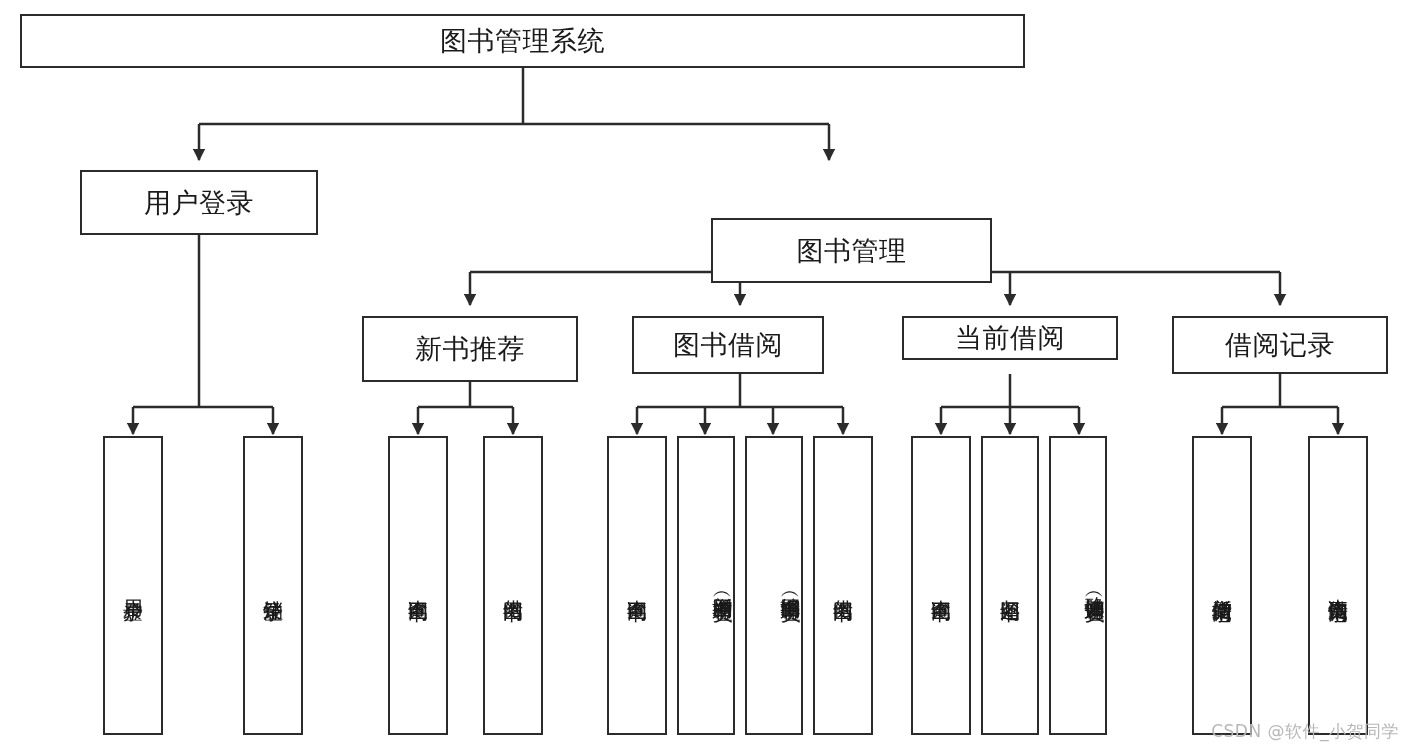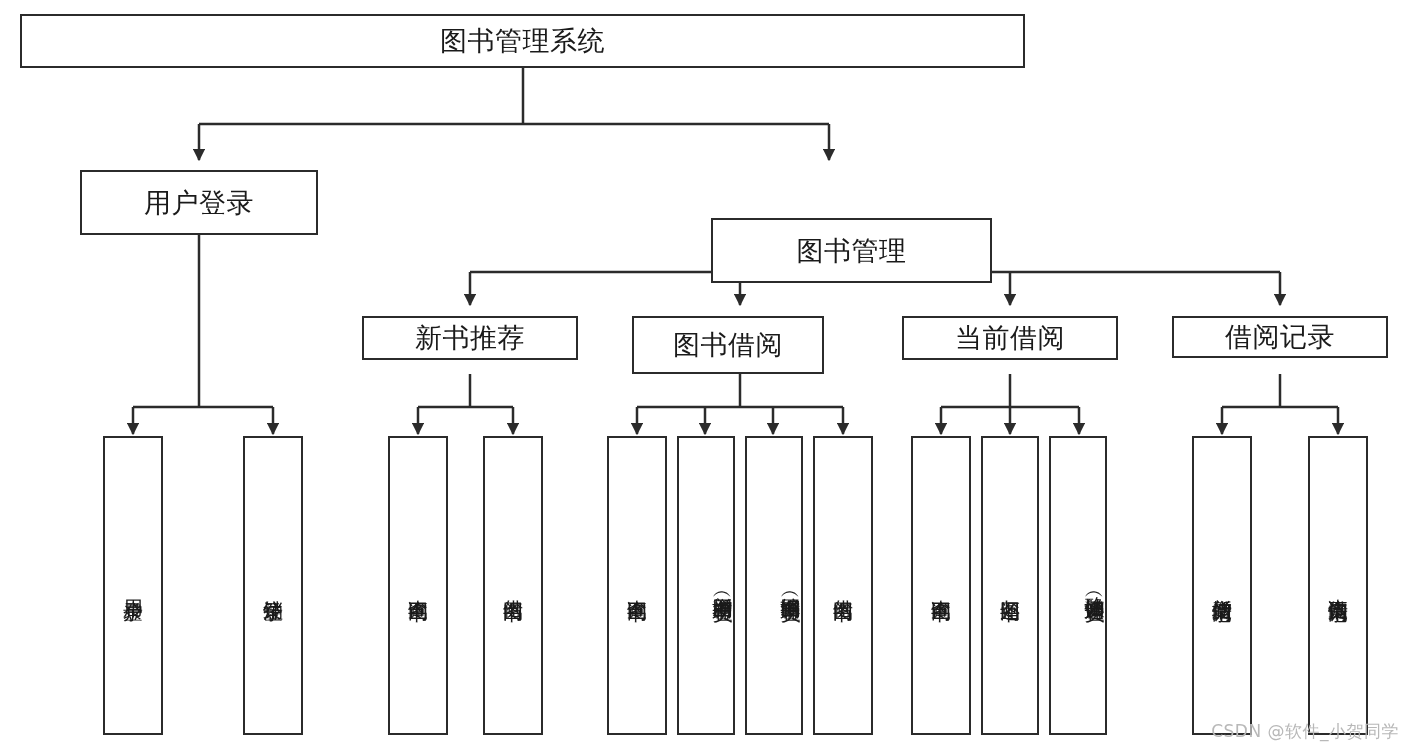--- a/index.html
+++ b/index.html
@@ -125,30 +125,30 @@
     <span class="node-label">图书管理系统</span>
   </div>
 
   <div class="node h" style="left:80px; top:170px; width:238px; height:65px;">
     <span class="node-label">用户登录</span>
   </div>
   <div class="node h" style="left:711px; top:170px; width:281px; height:65px;margin-top:48px;">
     <span class="node-label">图书管理</span>
   </div>
 
-  <div class="node h" style="left:362px; top:316px; width:216px; height:44px;">
+  <div class="node h" style="left:362px; top:316px; width:216px; height:66px;">
     <span class="node-label">新书推荐</span>
   </div>
   <div class="node h" style="left:632px; top:316px; width:192px; height:58px;">
     <span class="node-label">图书借阅</span>
   </div>
   <div class="node h" style="left:902px; top:316px; width:216px; height:44px;">
     <span class="node-label">当前借阅</span>
   </div>
-  <div class="node h" style="left:1172px; top:316px; width:216px; height:42px;">
+  <div class="node h" style="left:1172px; top:316px; width:216px; height:58px;">
     <span class="node-label">借阅记录</span>
   </div>
 
   <div class="node v" style="left:103px; top:436px; width:60px; height:299px;">
     <span class="node-label">用户登录</span>
   </div>
   <div class="node v" style="left:243px; top:436px; width:60px; height:299px;">
     <span class="node-label">注销登录</span>
   </div>
 

